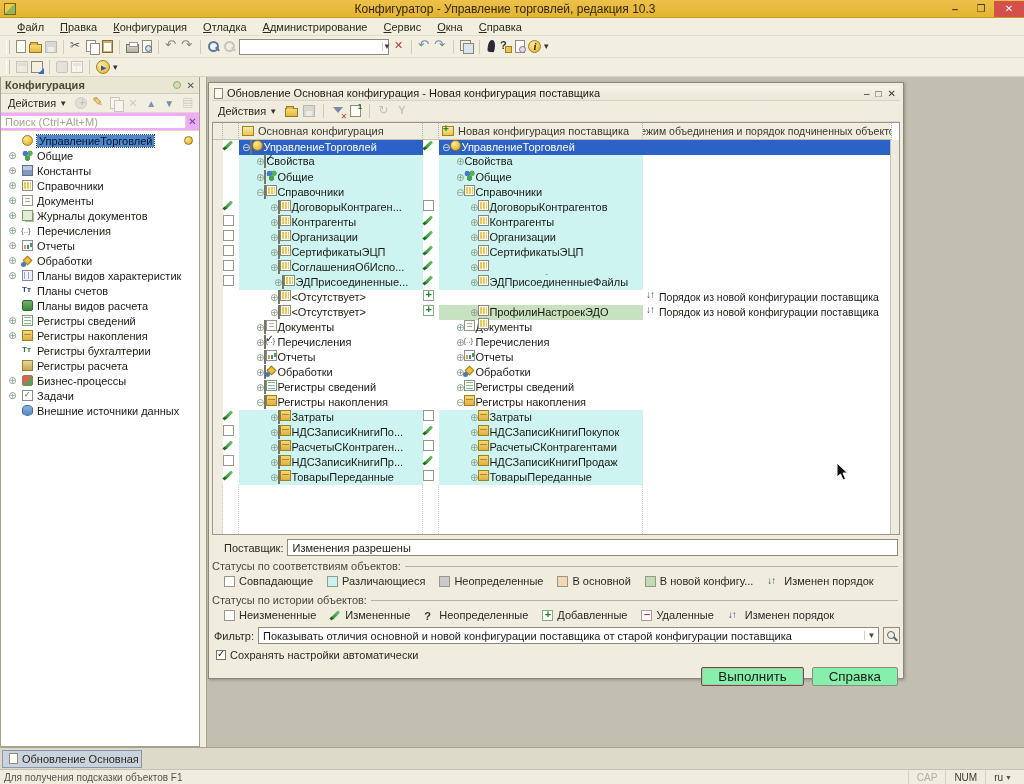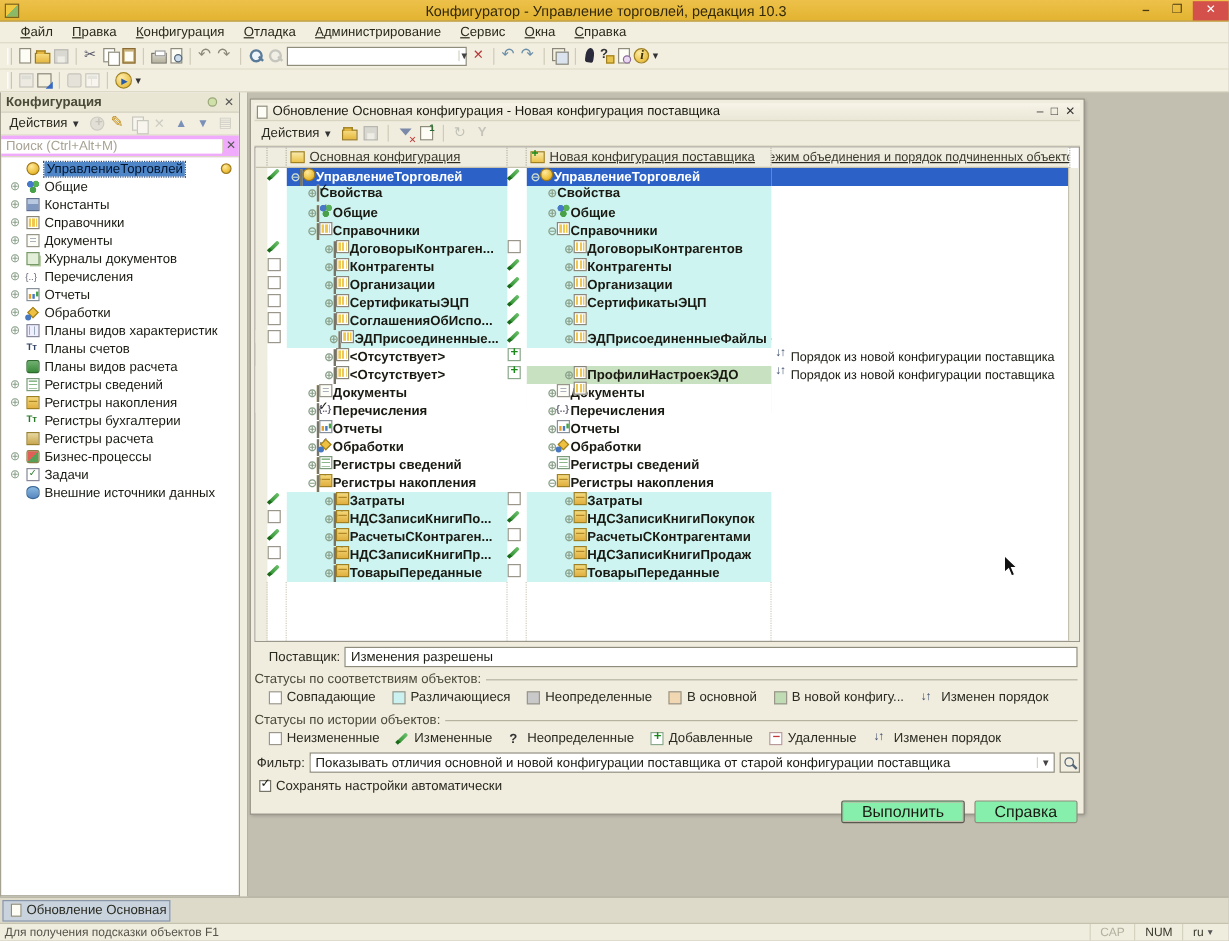--- a/index.html
+++ b/index.html
@@ -154,29 +154,29 @@
   .dlg-icon{width:9px;height:11px;background:#fdfdf6;border:1px solid #8f8c7c;flex:none;}
   .dlg-title .txt{white-space:nowrap;overflow:hidden;color:#1a1a10;}
   .dlg-btns{margin-left:auto;display:flex;gap:6px;padding-right:2px;color:#333;}
   .dlg-btns span{font-size:10px;}
   .dlg-toolbar{height:21px;display:flex;align-items:center;gap:5px;padding:0 3px;border-bottom:1px solid #DDD9C6;}
 
   
   .cmp{position:relative;height:413px;border:1px solid #9A968A;background:#fff;padding-right:9px;}
   .cmp-scroll{position:absolute;top:17px;right:0;bottom:0;width:9px;background:#EDEBDD;border-left:1px solid #C6C2B0;}
   .cmp-grid{display:grid;grid-template-columns:10px 16px 184px 16px 204px 249px;}
-  .cmp-head{height:17px;background:#EFEDDF;text-decoration:underline;}
+  .cmp-head{height:17px;background:#EFEDDF;}
   .cmp-head>div{border-right:1px dotted #B5B2A0;border-bottom:1px solid #C6C2B0;display:flex;align-items:center;gap:4px;padding:0 3px;overflow:hidden;white-space:nowrap;color:#3a3a2c;}
   .hd-ic{width:12px;height:10px;background:linear-gradient(#f8e8a8,#ecc44c);border:1px solid #a08020;position:relative;flex:none;}
   .hd-ic.new::after{content:"+";position:absolute;left:0px;top:-4px;color:#1a8a1a;font-weight:bold;font-size:10px;}
   .hd-merge{justify-content:center;font-size:10.5px;}
   .cmp-row{height:15px;}
   .cell-gut{background:#EFEDDF;}
   .cell-stat{background:#fff;justify-content:center;}
-  .cell-tree{gap:3px;color:#1a1a12;font-weight:bold;}
+  .cell-tree{gap:3px;color:#1a1a12;}
   .cell-merge{gap:3px;padding-left:3px;font-size:10.5px;color:#1a1a12;background:#fff;}
   .bg-cyan{background:#CDF4F1;} .bg-white{background:#fff;} .bg-green{background:#C8E1C0;}
   .cmp-row.sel .cell-tree,.cmp-row.sel .cell-merge{background:#2C62C8;color:#fff;}
   .cmp-fill{height:49px;}
   .cmp-fill>div{border-right:1px dotted #CFCBBB;height:100%;}
   .tgl{width:11px;flex:none;text-align:center;color:#8aa08a;font-size:10px;line-height:11px;}
   .cmp-row.sel .tgl{color:#cfe0cf;}
   .cb{width:10px;height:10px;flex:none;border:1px solid #777468;background:#fff;position:relative;}
   .cb.on::after{content:"✓";position:absolute;left:0px;top:-3px;font-size:10px;color:#1a1a10;}
   .cb.amber{background:#F2D36E;}

